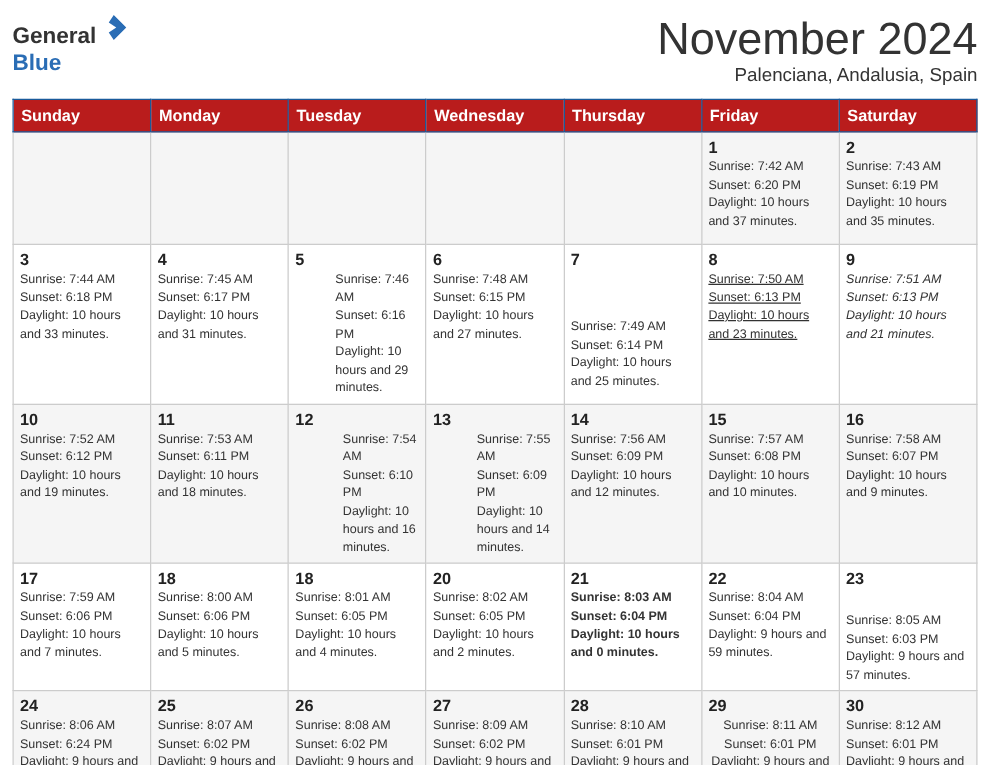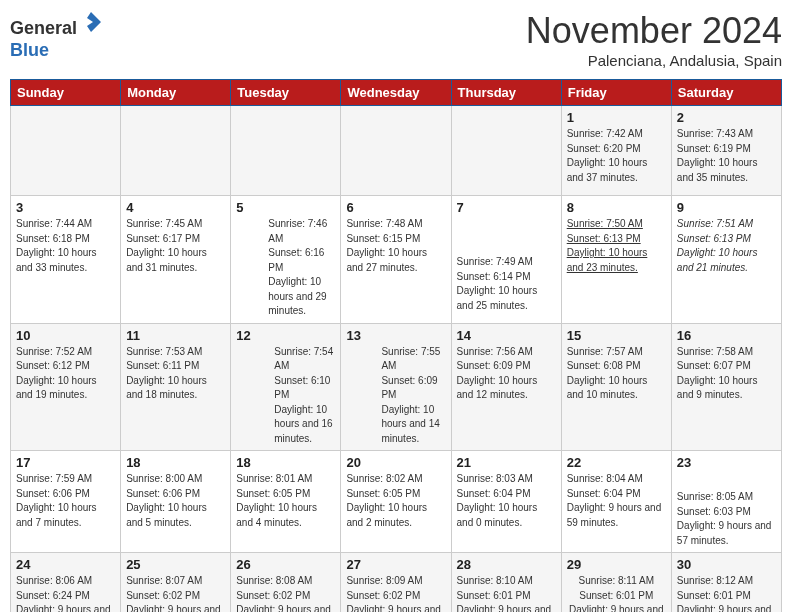--- a/index.html
+++ b/index.html
@@ -246,21 +246,21 @@
 Daylight: 10 hours and 4 minutes.</div>
         </td>
         <td>
           <div class="day-number">20</div>
           <div class="day-info" style="white-space: pre-line;">Sunrise: 8:02 AM
 Sunset: 6:05 PM
 Daylight: 10 hours and 2 minutes.</div>
         </td>
         <td>
           <div class="day-number">21</div>
-          <div class="day-info" style="white-space: pre-line;">Sunrise: 8:03 AM
+          <div class="day-info" style="white-space: pre-line; font-weight: bold;">Sunrise: 8:03 AM
 Sunset: 6:04 PM
 Daylight: 10 hours and 0 minutes.</div>
         </td>
         <td>
           <div class="day-number">22</div>
           <div class="day-info" style="white-space: pre-line;">Sunrise: 8:04 AM
 Sunset: 6:04 PM
 Daylight: 9 hours and 59 minutes.</div>
         </td>
         <td>

